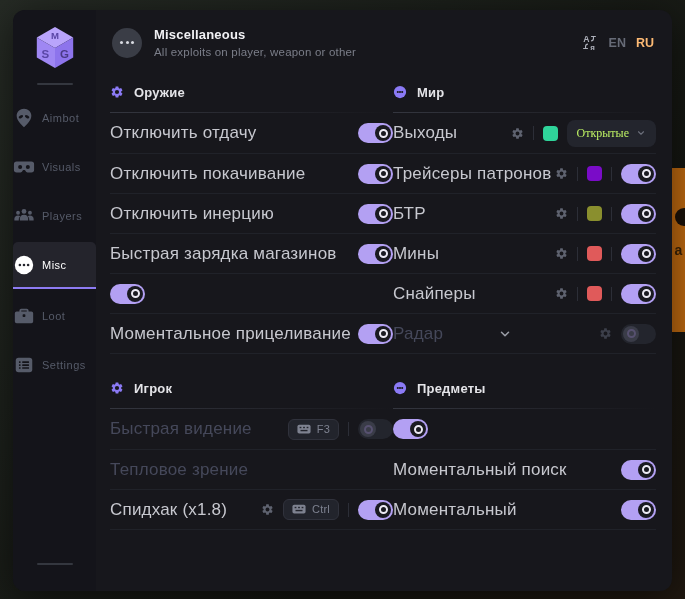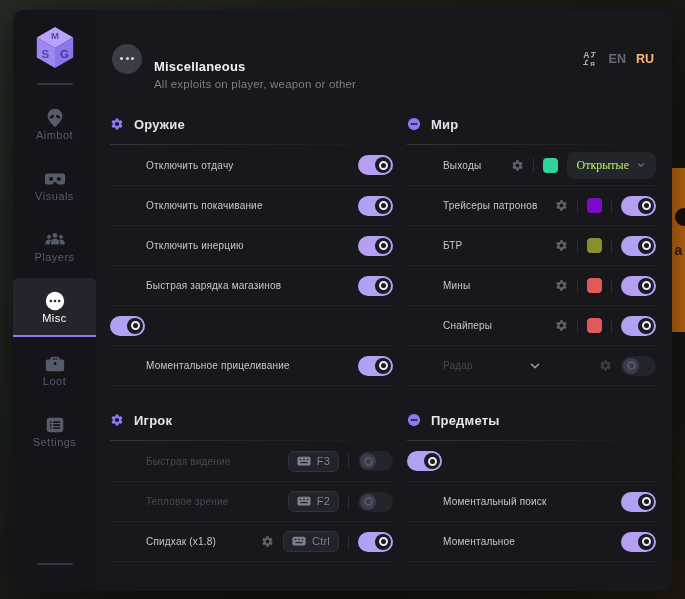--- a/index.html
+++ b/index.html
@@ -22,52 +22,52 @@
   }
 
   
   .sidebar { width:83px; flex-shrink:0; background:#14141a; display:flex; flex-direction:column; align-items:center; padding-top:14px; }
   .logo { width:46px; height:46px; margin-bottom:13px; }
   .side-divider { width:36px; height:2px; border-radius:1px; background:#34373f; }
   .side-divider.top { margin-bottom:10px; }
   .side-divider.bottom { margin-top:auto; margin-bottom:26px; }
   .nav { width:100%; display:flex; flex-direction:column; gap:4px; }
   .nav-item {
-    width:100%; display:flex; flex-direction:column; align-items:center; 
+    width:100%; display:flex; align-items:center; gap:7px;
     padding:12px 0 11px; color:#565b69; font-size:11px; letter-spacing:.5px; cursor:pointer;
   }
   .nav-item svg { width:22px; height:22px; }
   .nav-item.active { background:#24242c; color:#ffffff; border-bottom:2px solid #8d7bf2; border-radius:5px 5px 0 0; }
 
   
   .main { flex:1; display:flex; flex-direction:column; padding:0 16px 0 14px; min-width:0; }
   .header { display:flex; align-items:center; gap:12px; padding:17px 2px 12px; }
   .avatar { width:30px; height:30px; border-radius:50%; background:#3a3d46; display:flex; align-items:center; justify-content:center; gap:2.5px; flex-shrink:0;}
   .avatar i { width:3px; height:3px; border-radius:50%; background:#d9dbe1; }
-  .header-text { flex:1; min-width:0;margin-top:32px; }
+  .header-text { flex:1; min-width:0; }
   .title { font-size:13px; font-weight:bold; color:#f1f1f4; letter-spacing:.2px; }
   .subtitle { font-size:11.5px; color:#7b7e89; margin-top:4px; letter-spacing:.2px; }
   .lang { display:flex; align-items:center; gap:10px; }
   .lang svg { width:19px; height:19px; color:#aeb1bb; }
   .lang-en { font-size:12.5px; color:#676b77; font-weight:bold; cursor:pointer; }
   .lang-ru { font-size:12.5px; color:#fdba74; font-weight:bold; cursor:pointer; }
 
-  .content { display:grid; grid-template-columns:283px 1fr; column-gap:14px; padding-top:6px; }
+  .content { display:grid; grid-template-columns:283px 1fr; padding-top:6px; }
 
   .section { margin-top:4px; }
   .section + .section { margin-top:22px; }
   .section-header { display:flex; align-items:center; gap:10px; height:24px; }
   .section-header svg { width:14px; height:14px; color:#8b7af5; }
   .section-title { font-size:13px; font-weight:bold; color:#e4e4e8; letter-spacing:.2px; }
   .section-underline { height:1px; margin:8px 0 0; background:linear-gradient(to right,#34363f,rgba(52,54,63,0)); }
 
   .rows { border-bottom:1px solid #202229; }
   .row { height:40px; display:flex; align-items:center; }
   .row + .row { border-top:1px solid #202229; }
-  .row-label { font-size:10px; color:#c7c8cf; letter-spacing:.2px;margin-left:36px; }
+  .row-label { font-size:17px; color:#c7c8cf; letter-spacing:.2px; }
   .row-label.grow { flex:1; min-width:0; }
   .spacer { flex:1; }
   .controls { display:flex; align-items:center; gap:9px; }
   .ctl-divider { width:1px; height:14px; background:#2c2e37; }
   .gear { display:flex; color:#5f6370; cursor:pointer; }
   .gear svg { width:13px; height:13px; }
   .swatch { width:15px; height:15px; border-radius:4px; cursor:pointer; }
 
   .dropdown { display:flex; align-items:center; gap:7px; background:#23252d; border-radius:8px; padding:6px 10px; cursor:pointer; }
   .dropdown span { font-size:12px; color:#bef264;font-family:Liberation Serif, serif; }
@@ -291,32 +291,20 @@
                   <span>F3</span>
                 </span>
                 <span class="ctl-divider"></span>
                 <span class="toggle off">
                     <span class="knob"></span>
                   </span>
               </div>
             </div>
             <div class="row dim">
               <span class="row-label grow">Тепловое зрение</span>
-              <div class="controls">
-                <span class="keybind">
-                  <svg>
-                      <use href="#sym-kbd"></use>
-                    </svg>
-                  <span>F2</span>
-                </span>
-                <span class="ctl-divider"></span>
-                <span class="toggle off">
-                    <span class="knob"></span>
-                  </span>
-              </div>
             </div>
             <div class="row">
               <span class="row-label grow">Спидхак (x1.8)</span>
               <div class="controls">
                 <span class="gear">
                     <svg>
                       <use href="#sym-gear"></use>
                     </svg>
                   </span>
                 <span class="keybind">
@@ -464,21 +452,21 @@
                   <span class="knob"></span>
                 </span>
             </div>
             <div class="row">
               <span class="row-label grow">Моментальный поиск</span>
               <span class="toggle on">
                   <span class="knob"></span>
                 </span>
             </div>
             <div class="row">
-              <span class="row-label grow">Моментальное</span>
+              <span class="row-label grow">Моментальный</span>
               <span class="toggle on">
                   <span class="knob"></span>
                 </span>
             </div>
           </div>
         </div>
       </div>
 
     </div>
   </div>

